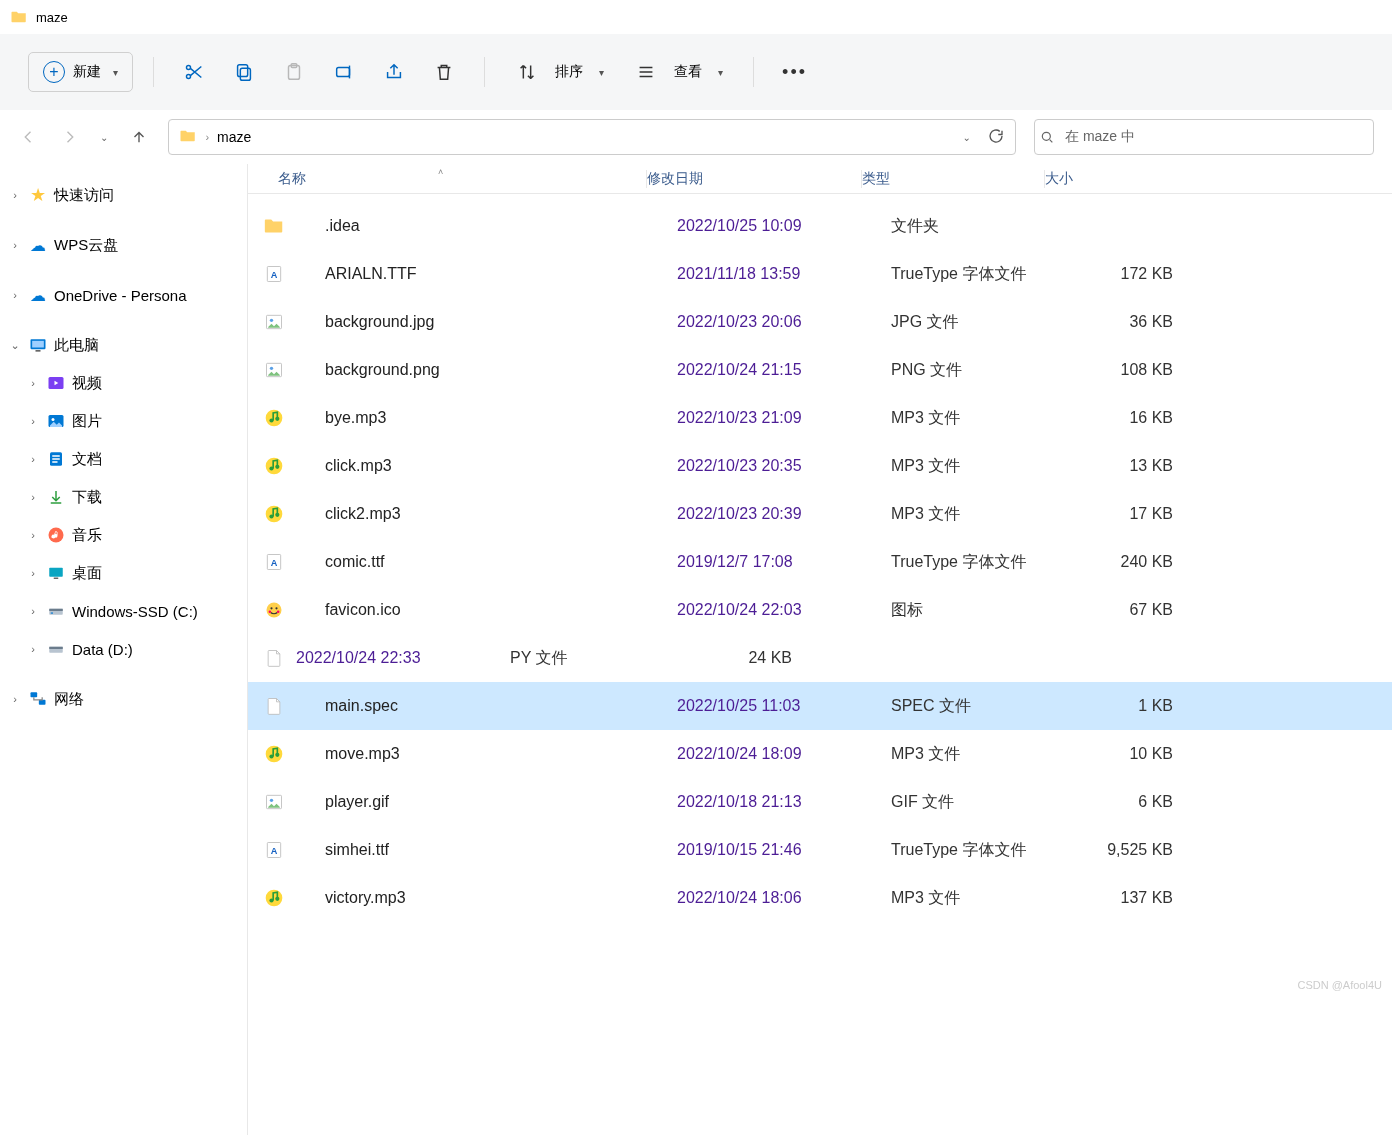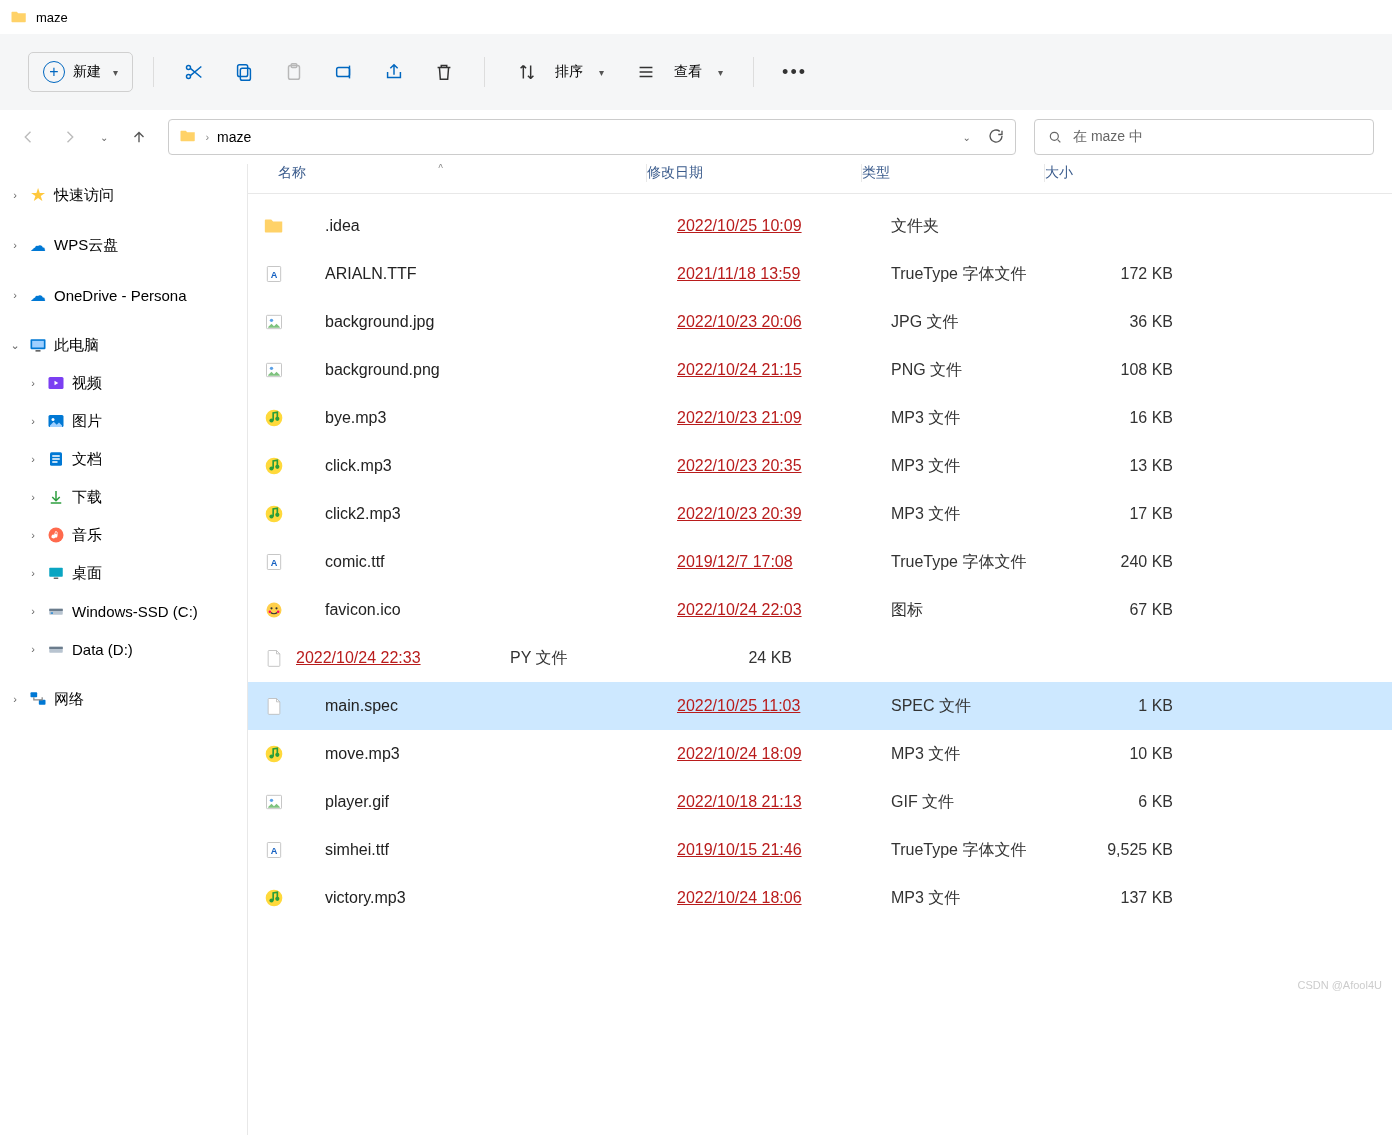--- a/index.html
+++ b/index.html
@@ -25,46 +25,46 @@
 .navbtn { width: 22px; height: 22px; display: flex; align-items: center; justify-content: center; color: #555; cursor: pointer; }
 .navbtn.dim { color: #bbb; }
 .navbtn svg { width: 18px; height: 18px; }
 .navchev { font-size: 10px; color: #666; padding: 0 2px; }
 .addrbar { flex: 1; height: 36px; border: 1px solid #ccc; border-radius: 4px; display: flex; align-items: center; padding: 0 10px; gap: 8px; }
 .addrbar .crumb { display: flex; align-items: center; gap: 6px; }
 .addrbar .sep { color: #888; font-size: 11px; }
 .addrbar .spacer { flex: 1; }
 .addrbar .achev { font-size: 10px; color: #666; padding: 0 8px; cursor: pointer; }
 .addrbar .refresh { cursor: pointer; color: #555; }
-.searchbox { width: 340px; height: 36px; border: 1px solid #ccc; border-radius: 4px; display: flex; align-items: center; padding: 0 12px; gap: 10px; color: #666; }
+.searchbox { width: 340px; height: 36px; border: 1px solid #ccc; border-radius: 4px; display: flex; align-items: center; padding: 0 4px; gap: 10px; color: #666; }
 .searchbox svg { width: 16px; height: 16px; color: #666; }
 
 .body { display: flex; height: calc(1135px - 34px - 76px - 54px); }
 .sidebar { width: 248px; border-right: 1px solid #e8e8e8; padding: 12px 0; overflow: hidden; }
 .sitem { display: flex; align-items: center; height: 38px; padding: 0 8px; gap: 6px; cursor: pointer; font-size: 15px; }
 .sitem .exp { width: 14px; font-size: 11px; color: #666; text-align: center; }
 .sitem .sicon { width: 20px; height: 20px; display: flex; align-items: center; justify-content: center; }
 .sitem.level1 { padding-left: 26px; }
 .sgap { height: 12px; }
 
 .main { flex: 1; overflow: hidden; }
-.cols { display: flex; height: 30px; border-bottom: 1px solid #e8e8e8; color: #3a5b8c; font-size: 14px; }
+.cols { display: flex; height: 30px; border-bottom: 1px solid #e8e8e8; align-items: center; color: #3a5b8c; font-size: 14px; }
 .col-name { width: 398px; padding-left: 30px; position: relative; }
 .col-name .sortup { font-size: 9px; color: #888; position: absolute; left: 190px; top: -3px; }
 .col-date { width: 214px; }
 .col-type { width: 182px; }
 .col-size { width: 108px; text-align: left; }
 .colsep { width: 1px; height: 18px; background: #e8e8e8; }
 
 .rows { padding-top: 8px; }
 .row { display: flex; align-items: center; height: 48px; padding-left: 14px; cursor: pointer; font-size: 16px; color: #222; }
 .row.selected { background: #cde8ff; }
 .row .ricon { width: 24px; height: 24px; margin-right: 10px; display: flex; align-items: center; justify-content: center; }
 .row .rname { width: 352px; white-space: nowrap; overflow: hidden; text-overflow: ellipsis; margin-left: 29px; }
-.row .rdate { width: 214px; color: #b91c1c; text-decoration: underline; }
+.row .rdate { width: 214px; color: #4c1d95; }
 .row .rtype { width: 182px; color: #333; }
 .row .rsize { width: 108px; text-align: right; color: #333; padding-right: 8px; }
 
 .watermark { position: fixed; right: 10px; bottom: 144px; font-size: 11px; color: #ccc; }
 
 
 .ic-folder { fill: #ffd268; }
 .ic-star { color: #ffc83d; font-size: 18px; }
 .ic-cloud-b { color: #0078d4; font-size: 16px; }
 </style>

